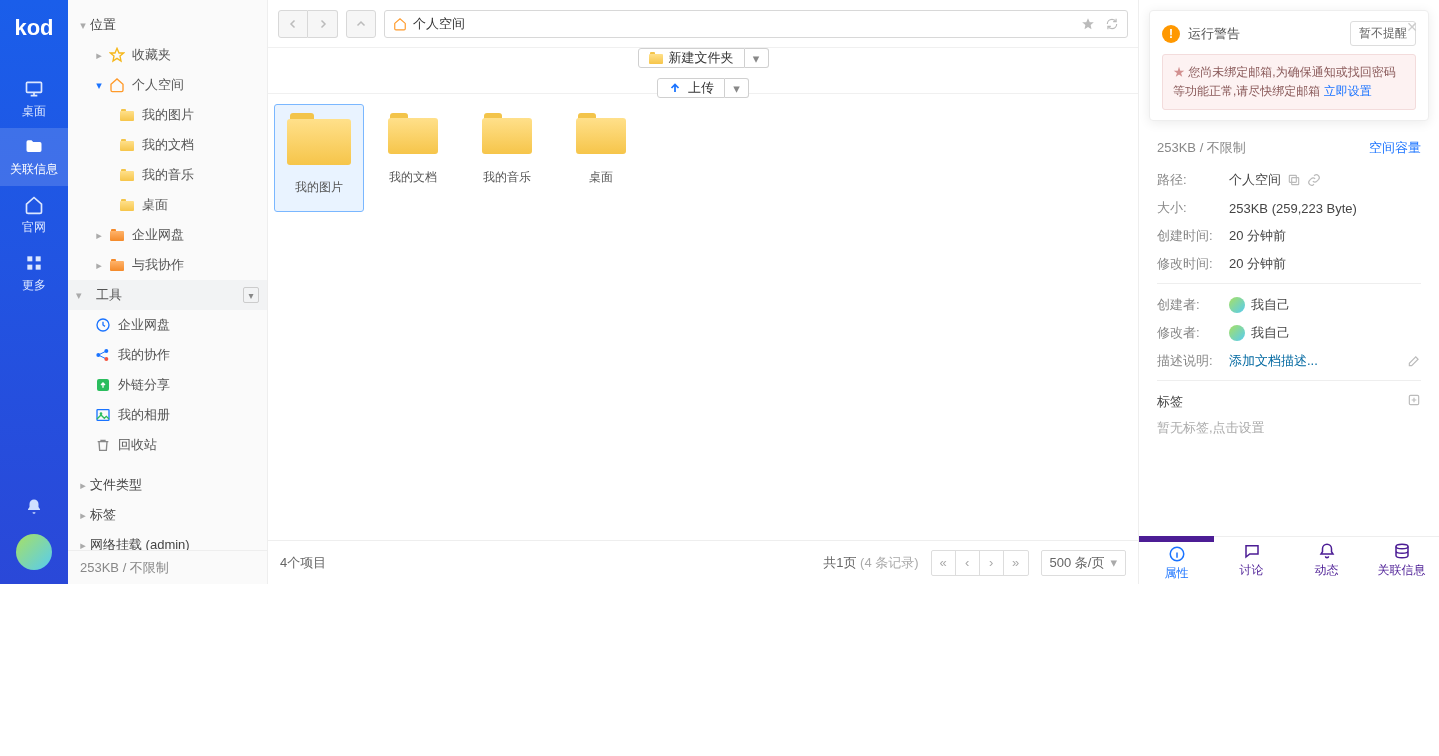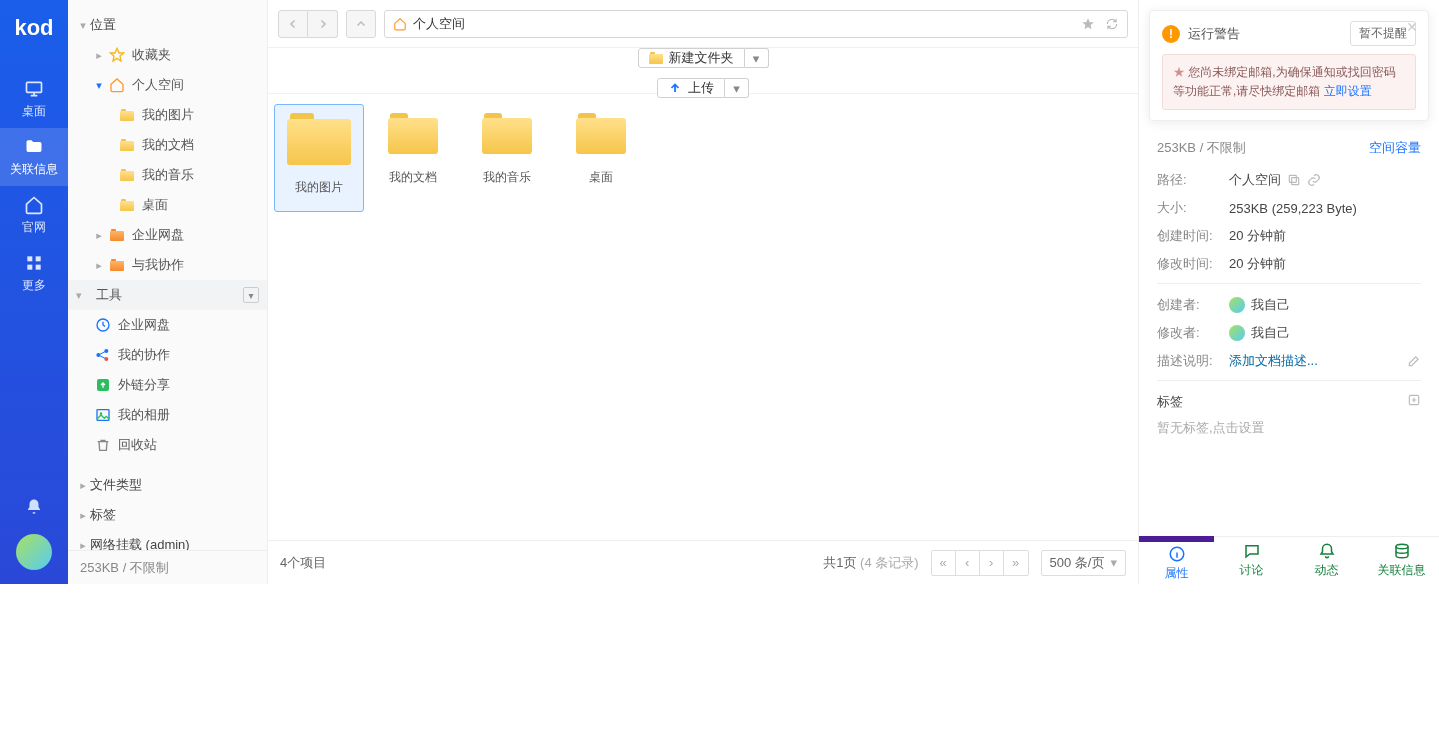--- a/index.html
+++ b/index.html
@@ -78,21 +78,21 @@
 .proprow{display:flex;align-items:center;margin-bottom:10px;font-size:13px;}
 .proprow .k{width:72px;color:#888;}
 .proprow .v{color:#444;display:flex;align-items:center;gap:6px;}
 .proptop{display:flex;align-items:center;justify-content:space-between;margin-bottom:14px;}
 .proptop .v{color:#888;}
 .proptop a{color:#1a73ff;cursor:pointer;}
 .tagarea{border-top:1px solid #eee;margin-top:8px;padding-top:12px;}
 .tagarea .hdr{display:flex;justify-content:space-between;color:#444;margin-bottom:8px;}
 .tagarea .ph{color:#aaa;}
 .tabs{height:48px;border-top:1px solid #eee;display:flex;}
-.tabs .tab{flex:1;display:flex;flex-direction:column;align-items:center;justify-content:center;gap:2px;font-size:12px;color:#15803d;cursor:pointer;}
+.tabs .tab{flex:1;display:flex;flex-direction:column;align-items:center;justify-content:center;gap:2px;font-size:12px;color:#4c1d95;cursor:pointer;}
 .tabs .tab.active{color:#1a73ff;border-top:6px solid #4c1d95;margin-top:-1px;}
 .smallfolder{width:14px;height:12px;position:relative;display:inline-block;}
 .smallfolder::before{content:"";position:absolute;top:0;left:1px;width:5px;height:3px;background:#f3c44a;border-radius:1px 1px 0 0;}
 .smallfolder::after{content:"";position:absolute;top:2px;left:0;width:14px;height:10px;background:linear-gradient(180deg,#ffe08a,#f6c54a);border-radius:1px;}
 .smallfolder.orange::after{background:linear-gradient(180deg,#ffb36b,#f48a2a);}
 .smallfolder.orange::before{background:#f48a2a;}
 .mini-avatar{width:16px;height:16px;border-radius:50%;background:linear-gradient(135deg,#a8e063,#56ccf2);}
 .homeicn{color:#ff9a2a;}
 svg{display:block;}
 </style>

